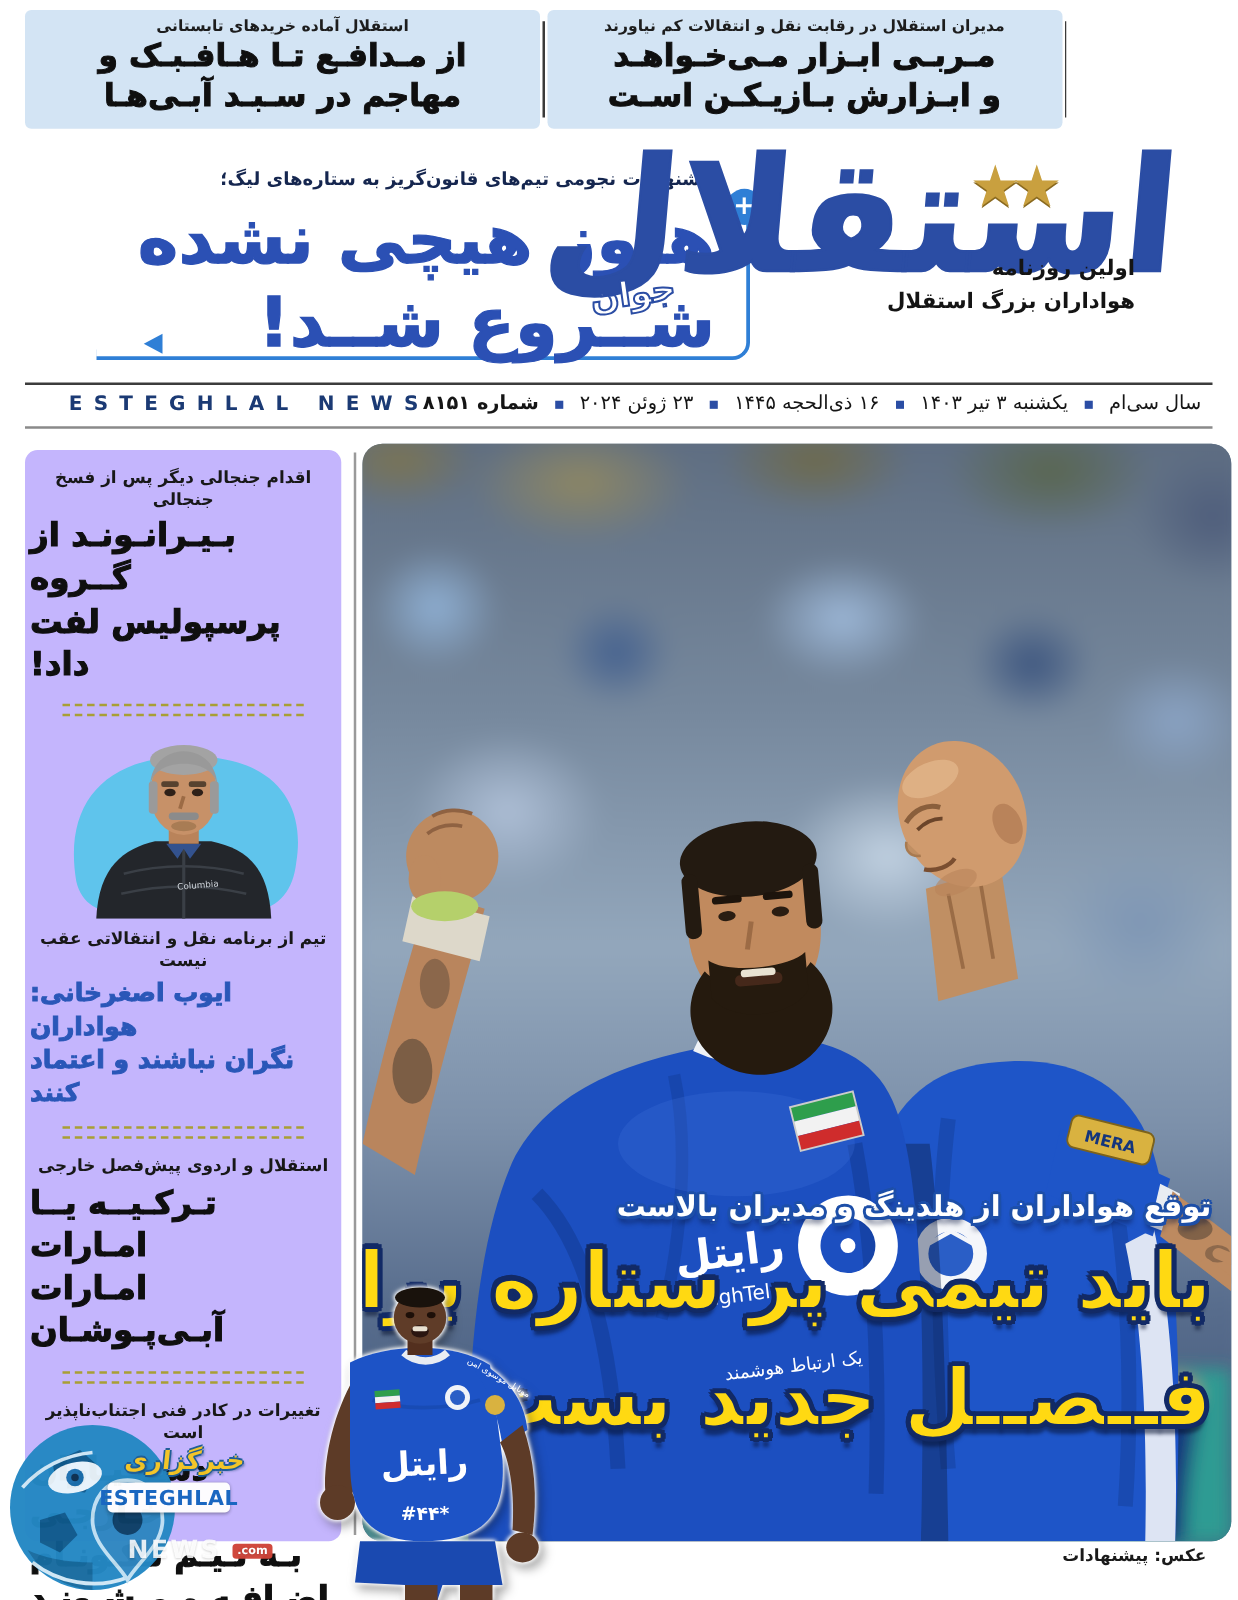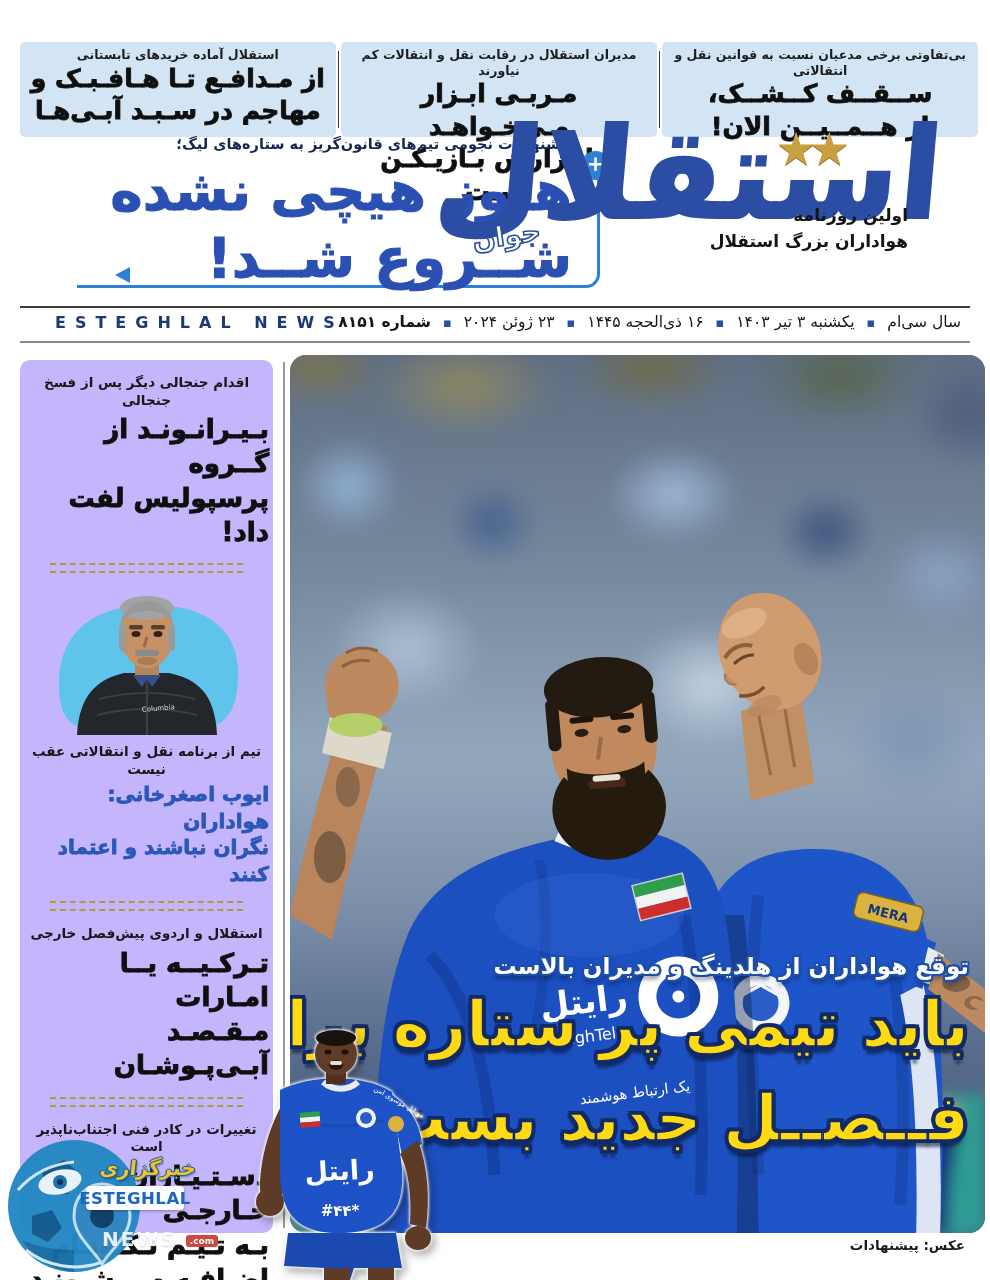--- a/index.html
+++ b/index.html
@@ -2,21 +2,21 @@
 <html lang="fa"><head>
 <meta charset="utf-8">
 <style>
   html,body{margin:0;padding:0;}
   body{
     width:990px;height:1280px;position:relative;background:#ffffff;overflow:hidden;
     font-family:"DejaVu Sans",sans-serif;
   }
   .fa{direction:rtl;}
   
-  .top-strip{position:absolute;top:42px;left:20px;width:958px;height:95px;display:flex;}
+  .top-strip{position:absolute;top:8px;left:20px;width:835px;height:95px;display:flex;}
   .top-box{flex:1;background:#d3e4f4;border-radius:5px;padding:5px 10px 6px;text-align:center;}
   .top-sep{width:1.5px;background:#3a3a3a;height:82%;align-self:center;margin:0 2px;}
   .top-kicker{font-size:12.5px;font-weight:bold;color:#1d1d1d;line-height:1.25;}
   .top-line{font-size:25px;font-weight:bold;color:#0f0f0f;line-height:1.3;-webkit-text-stroke:.8px #0f0f0f;}
   
   .teaser{position:absolute;left:35px;top:134px;width:565px;height:166px;}
   .teaser-frame{position:absolute;right:0;top:24px;left:42px;bottom:12px;
     border-right:3px solid #2f7fd6;border-bottom:3px solid #2f7fd6;border-bottom-right-radius:14px;}
   .teaser-arrowhead{position:absolute;left:30px;bottom:2px;width:0;height:0;
     border:8px solid transparent;border-right:15px solid #2f7fd6;}
@@ -40,21 +40,21 @@
   .rule2{position:absolute;left:20px;right:20px;top:341px;height:1.5px;background:#8a8a8a;}
   .latin-name{position:absolute;left:55px;top:313px;font-size:16px;font-weight:bold;color:#1b3a74;letter-spacing:9px;}
   .dateline{position:absolute;right:25px;top:313px;font-size:15.5px;color:#151515;}
   .dateline .seg{margin:0 4px;}
   .dateline .seg.bold{font-weight:bold;}
   .dateline .dot{color:#2b4da4;font-size:13px;margin:0 3px;}
   
   .sidebar{position:absolute;left:20px;top:360px;width:253px;height:873px;background:#c4b5fd;
     border-radius:10px;padding:6px 0 0;box-sizing:border-box;}
   .sb-kicker{font-size:13.5px;font-weight:bold;color:#181818;text-align:center;margin:8px 8px 3px;line-height:1.3;}
-  .sb-h{font-weight:bold;text-align:right;line-height:1.32;margin:0 4px;}
+  .sb-h{font-weight:bold;text-align:left;line-height:1.32;margin:0 4px;}
   .sb-h.black{color:#0f0f0f;font-size:26px;-webkit-text-stroke:.9px #0f0f0f;}
   .sb-h.blue{color:#2a57b8;-webkit-text-stroke:.8px #2a57b8;font-size:26px;}
   .sb-h.sz-s{font-size:20px;}
   .sb-div{width:76%;margin:14px auto;border-top:2.5px dashed #a89f35;border-bottom:2.5px dashed #a89f35;height:6px;}
   .portrait{width:216px;height:148px;margin:2px auto 0;display:block;}
   
   .photo-sep{position:absolute;left:283px;top:362px;width:1.5px;height:866px;background:#9a9a9a;}
   .photo{position:absolute;left:290px;top:355px;width:695px;height:878px;border-radius:16px;overflow:hidden;
     background:#6b7f95;}
   .photo-bg{position:absolute;inset:-14px;filter:blur(9px);
@@ -112,25 +112,20 @@
     <div class="top-line">از مـدافـع تـا هـافـبـک و</div>
     <div class="top-line">مهاجم در سـبـد آبـی‌هـا</div>
   </div>
   <div class="top-sep"></div>
   <div class="top-box fa">
     <div class="top-kicker">مدیران استقلال در رقابت نقل و انتقالات کم نیاورند</div>
     <div class="top-line">مـربـی ابـزار مـی‌خـواهـد</div>
     <div class="top-line">و ابـزارش بـازیـکـن اسـت</div>
   </div>
   <div class="top-sep"></div>
-  <div class="top-box fa">
-    <div class="top-kicker">بی‌تفاوتی برخی مدعیان نسبت به قوانین نقل و انتقالاتی</div>
-    <div class="top-line">ســقــف کــشــک،</div>
-    <div class="top-line">از هــمــیــن الان!</div>
-  </div>
 </div>
 
 <div class="teaser fa">
   <div class="teaser-frame">
     <div class="plus-badge">+</div>
     <div class="teaser-arrowhead"></div>
   </div>
   <div class="teaser-kicker">پیشنهادات نجومی تیم‌های قانون‌گریز به ستاره‌های لیگ؛</div>
   <div class="teaser-l teaser-l1">هنوز هیچی نشده</div>
   <div class="teaser-l teaser-l2">شــروع شــد!</div>
@@ -194,21 +189,21 @@
     </svg>
     <div class="sb-kicker">تیم از برنامه نقل و انتقالاتی عقب نیست</div>
     <div class="sb-h blue sz-s">ایوب اصغرخانی: هواداران</div>
     <div class="sb-h blue sz-s">نگران نباشند و اعتماد کنند</div>
   </div>
   <div class="sb-div"></div>
 
   <div>
     <div class="sb-kicker">استقلال و اردوی پیش‌فصل خارجی</div>
     <div class="sb-h black">تـرکـیــه یــا امـارات</div>
-    <div class="sb-h black">مـقـصـد آبـی‌پـوشـان</div>
+    <div class="sb-h black">امـارات آبـی‌پـوشـان</div>
   </div>
   <div class="sb-div"></div>
 
   <div>
     <div class="sb-kicker">تغییرات در کادر فنی اجتناب‌ناپذیر است</div>
     <div class="sb-h black">دسـتـیـاران خـارجـی</div>
     <div class="sb-h black">بـه تـیـم نـکـونـام</div>
     <div class="sb-h black">اضـافـه مـی‌شـونـد</div>
   </div>
 

